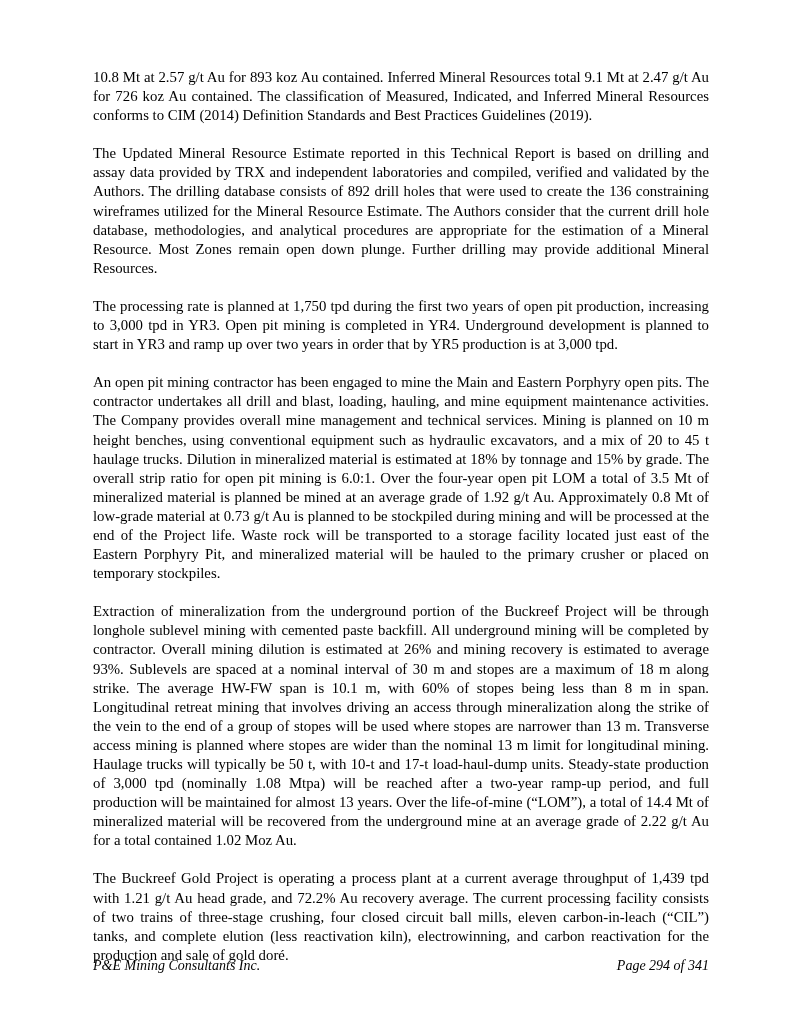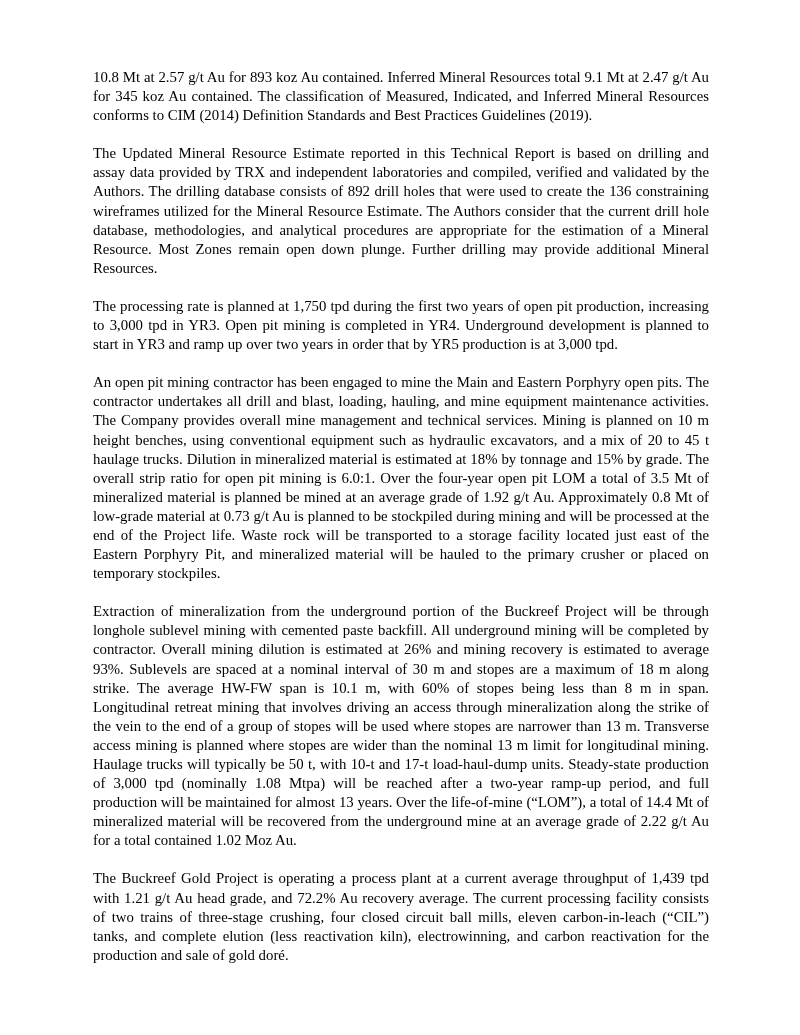--- a/index.html
+++ b/index.html
@@ -44,24 +44,28 @@
     justify-content: space-between;
     align-items: baseline;
   }
 </style>
 </head>
 <body>
 
 <div class="page">
 
   <div class="content">
-    <p class="para">10.8 Mt at 2.57 g/t Au for 893 koz Au contained. Inferred Mineral Resources total 9.1 Mt at 2.47 g/t Au for 345 koz Au contained. The classification of Measured, Indicated, and Inferred Mineral Resources conforms to CIM (2014) Definition Standards and Best Practices Guidelines (2019).</p>
+    <p class="para">10.8 Mt at 2.57 g/t Au for 893 koz Au contained. Inferred Mineral Resources total 9.1 Mt at 2.47 g/t Au for 726 koz Au contained. The classification of Measured, Indicated, and Inferred Mineral Resources conforms to CIM (2014) Definition Standards and Best Practices Guidelines (2019).</p>
     <p class="para">The Updated Mineral Resource Estimate reported in this Technical Report is based on drilling and assay data provided by TRX and independent laboratories and compiled, verified and validated by the Authors. The drilling database consists of 892 drill holes that were used to create the 136 constraining wireframes utilized for the Mineral Resource Estimate. The Authors consider that the current drill hole database, methodologies, and analytical procedures are appropriate for the estimation of a Mineral Resource. Most Zones remain open down plunge. Further drilling may provide additional Mineral Resources.</p>
     <p class="para">The processing rate is planned at 1,750 tpd during the first two years of open pit production, increasing to 3,000 tpd in YR3. Open pit mining is completed in YR4. Underground development is planned to start in YR3 and ramp up over two years in order that by YR5 production is at 3,000 tpd.</p>
     <p class="para">An open pit mining contractor has been engaged to mine the Main and Eastern Porphyry open pits. The contractor undertakes all drill and blast, loading, hauling, and mine equipment maintenance activities. The Company provides overall mine management and technical services. Mining is planned on 10 m height benches, using conventional equipment such as hydraulic excavators, and a mix of 20 to 45 t haulage trucks. Dilution in mineralized material is estimated at 18% by tonnage and 15% by grade. The overall strip ratio for open pit mining is 6.0:1. Over the four-year open pit LOM a total of 3.5 Mt of mineralized material is planned be mined at an average grade of 1.92 g/t Au. Approximately 0.8 Mt of low-grade material at 0.73 g/t Au is planned to be stockpiled during mining and will be processed at the end of the Project life. Waste rock will be transported to a storage facility located just east of the Eastern Porphyry Pit, and mineralized material will be hauled to the primary crusher or placed on temporary stockpiles.</p>
     <p class="para">Extraction of mineralization from the underground portion of the Buckreef Project will be through longhole sublevel mining with cemented paste backfill.  All underground mining will be completed by contractor. Overall mining dilution is estimated at 26% and mining recovery is estimated to average 93%. Sublevels are spaced at a nominal interval of 30 m and stopes are a maximum of 18 m along strike. The average HW-FW span is 10.1 m, with 60% of stopes being less than 8 m in span.  Longitudinal retreat mining that involves driving an access through mineralization along the strike of the vein to the end of a group of stopes will be used where stopes are narrower than 13 m. Transverse access mining is planned where stopes are wider than the nominal 13 m limit for longitudinal mining.  Haulage trucks will typically be 50 t, with 10-t and 17-t load-haul-dump units. Steady-state production of 3,000 tpd (nominally 1.08 Mtpa) will be reached after a two-year ramp-up period, and full production will be maintained for almost 13 years. Over the life-of-mine (“LOM”), a total of 14.4 Mt of mineralized material will be recovered from the underground mine at an average grade of 2.22 g/t Au for a total contained 1.02 Moz Au.</p>
     <p class="para">The Buckreef Gold Project is operating a process plant at a current average throughput of 1,439 tpd with 1.21 g/t Au head grade, and 72.2% Au recovery average. The current processing facility consists of two trains of three-stage crushing, four closed circuit ball mills, eleven carbon-in-leach (“CIL”) tanks, and complete elution (less reactivation kiln), electrowinning, and carbon reactivation for the production and sale of gold doré.</p>
   </div>
 
   <div class="footer">
+    <div class="footer-row">
+      <span>P&amp;E Mining Consultants Inc.</span>
+      <span>Page 294 of 341</span>
+    </div>
   </div>
 
 </div>
 
 </body></html>

